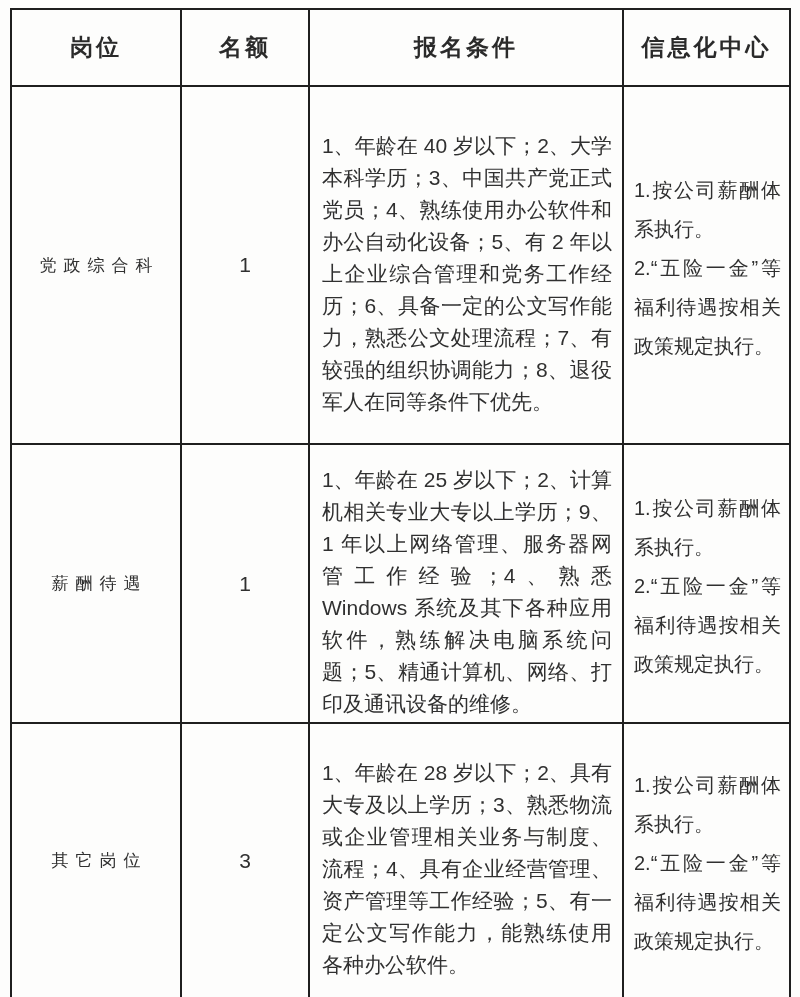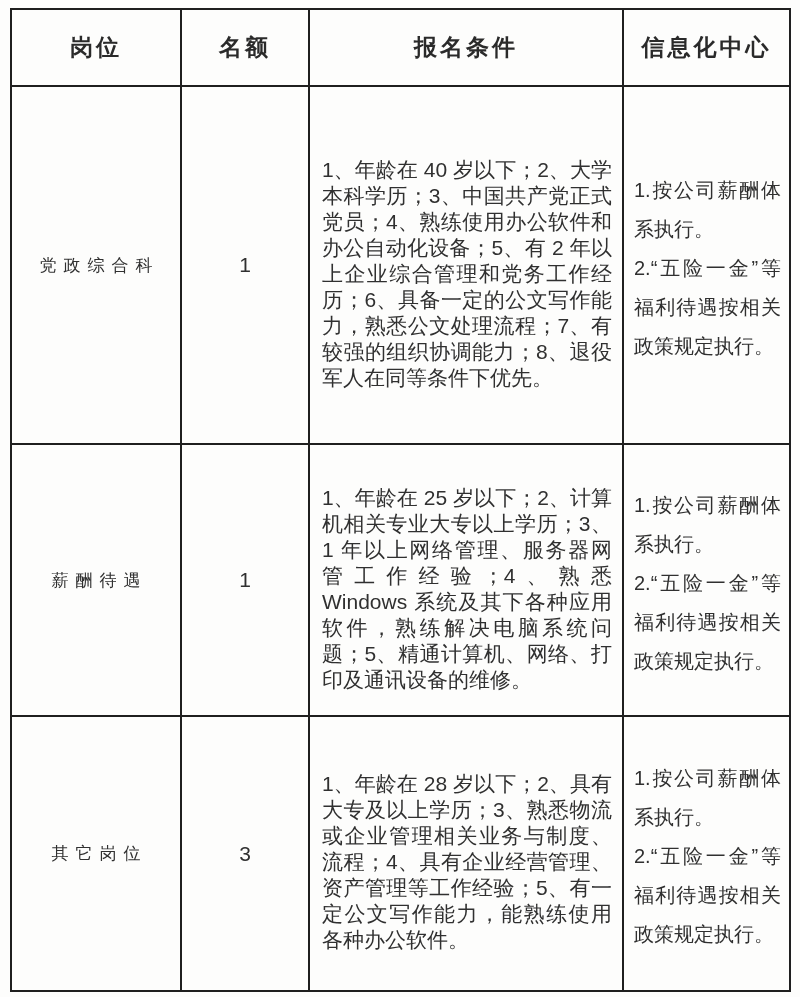--- a/index.html
+++ b/index.html
@@ -47,21 +47,21 @@
     letter-spacing: 7px;
     text-indent: 7px; 
   }
   td.quota-cell {
     text-align: center;
     font-size: 21px;
   }
   td.cond-cell {
     padding: 19px 10px 2px 12px;
     font-size: 21px;
-    line-height: 26px;
+    line-height: 32px;
     text-align: justify;
     text-justify: inter-ideograph;
   }
   td.salary-cell {
     padding: 8px 8px 2px 10px;
     font-size: 20px;
     line-height: 39px;
   }
   td.salary-cell .salary-line {
     text-align: justify;
@@ -96,21 +96,21 @@
         <td class="quota-cell">1</td>
         <td class="cond-cell">1、年龄在 40 岁以下；2、大学本科学历；3、中国共产党正式党员；4、熟练使用办公软件和办公自动化设备；5、有 2 年以上企业综合管理和党务工作经历；6、具备一定的公文写作能力，熟悉公文处理流程；7、有较强的组织协调能力；8、退役军人在同等条件下优先。</td>
         <td class="salary-cell">
           <div class="salary-line">1.按公司薪酬体系执行。</div>
           <div class="salary-line">2.“五险一金”等福利待遇按相关政策规定执行。</div>
         </td>
       </tr>
       <tr class="row-2">
         <td class="pos-cell">薪酬待遇</td>
         <td class="quota-cell">1</td>
-        <td class="cond-cell">1、年龄在 25 岁以下；2、计算机相关专业大专以上学历；3、1 年以上网络管理、服务器网管工作经验；4、熟悉 Windows 系统及其下各种应用软件，熟练解决电脑系统问题；5、精通计算机、网络、打印及通讯设备的维修。</td>
+        <td class="cond-cell">1、年龄在 25 岁以下；2、计算机相关专业大专以上学历；9、1 年以上网络管理、服务器网管工作经验；4、熟悉 Windows 系统及其下各种应用软件，熟练解决电脑系统问题；5、精通计算机、网络、打印及通讯设备的维修。</td>
         <td class="salary-cell">
           <div class="salary-line">1.按公司薪酬体系执行。</div>
           <div class="salary-line">2.“五险一金”等福利待遇按相关政策规定执行。</div>
         </td>
       </tr>
       <tr class="row-3">
         <td class="pos-cell">其它岗位</td>
         <td class="quota-cell">3</td>
         <td class="cond-cell">1、年龄在 28 岁以下；2、具有大专及以上学历；3、熟悉物流或企业管理相关业务与制度、流程；4、具有企业经营管理、资产管理等工作经验；5、有一定公文写作能力，能熟练使用各种办公软件。</td>
         <td class="salary-cell">

